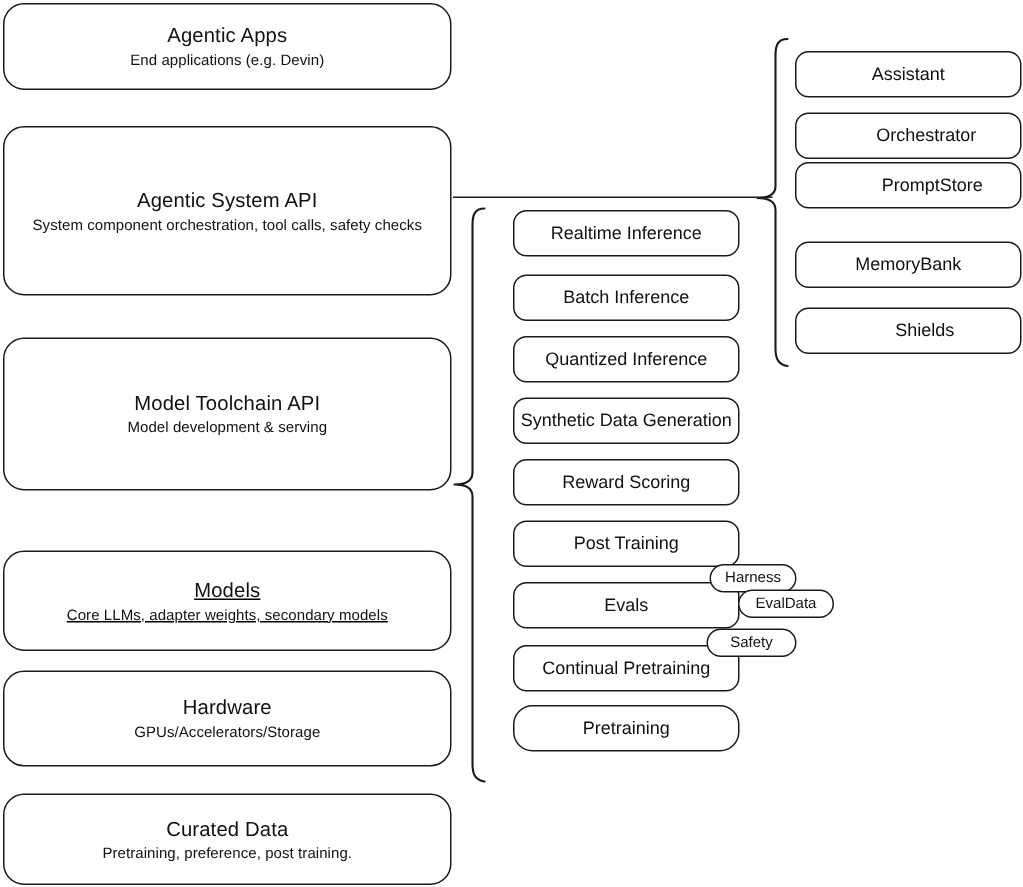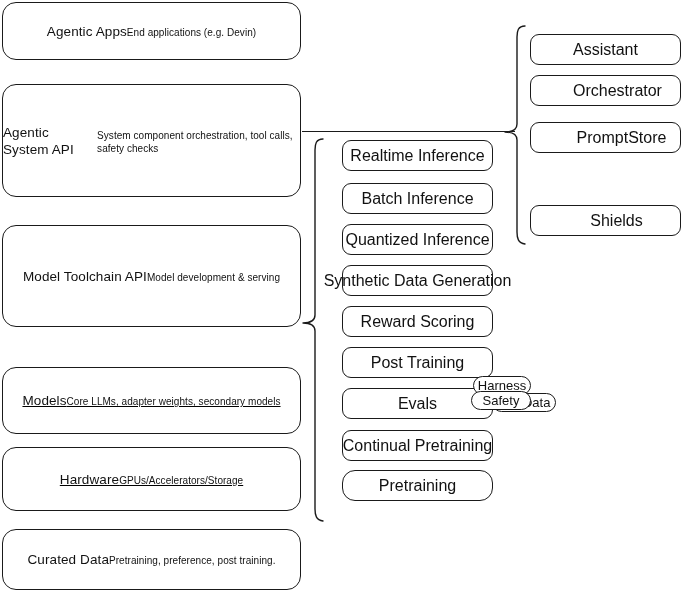--- a/index.html
+++ b/index.html
@@ -21,24 +21,24 @@
   }
 
   
   .box {
     position: absolute;
     box-sizing: border-box;
     background: #ffffff;
     border: 1.4px solid #1a1a1a;
     border-radius: 12px;
     display: flex;
-    flex-direction: row;
+    flex-direction: column;
     align-items: center;
     justify-content: center;
-    text-align: left;
+    text-align: center;
   }
 
   
   .layer-box {
     left: 2px;
     width: 299px;
     border-radius: 14px;
   }
   .layer-title {
     font-size: 13.5px;
@@ -52,39 +52,39 @@
     color: #111111;
     margin-top: 2px;
     letter-spacing: .05px;
   }
 
   
   .item-box {
     height: 31px;
     border-radius: 9px;
     border: 1.4px solid #1a1a1a;
-    font-size: 16px;
+    font-size: 12px;
     line-height: 15px;
     color: #111111;
     white-space: nowrap;
   }
   .mid-box  { left: 330px; width: 151px; margin-left: 12px; }
   .right-box{ left: 530px; width: 151px; }
 
   
   .badge {
     position: absolute;
     box-sizing: border-box;
     background: #ffffff;
     border: 1.4px solid #1a1a1a;
     border-radius: 999px;
     display: flex;
     align-items: center;
     justify-content: center;
-    font-size: 13px;
+    font-size: 10px;
     line-height: 14px;
     color: #111111;
     white-space: nowrap;
   }
 
   
   .connector {
     position: absolute;
     background: #1a1a1a;
   }
@@ -120,21 +120,21 @@
   <div class="box layer-box" style="top:225px;height:102px;">
     <div class="layer-title">Model Toolchain API</div>
     <div class="layer-sub">Model development &amp; serving</div>
   </div>
 
   <div class="box layer-box" style="top:367px;height:67px;text-decoration:underline;">
     <div class="layer-title">Models</div>
     <div class="layer-sub">Core LLMs, adapter weights, secondary models</div>
   </div>
 
-  <div class="box layer-box" style="top:447px;height:64px;text-decoration:underline;">
+  <div class="box layer-box" style="top:447px;height:64px;">
     <div class="layer-title">Hardware</div>
     <div class="layer-sub">GPUs/Accelerators/Storage</div>
   </div>
 
   <div class="box layer-box" style="top:529px;height:61px;">
     <div class="layer-title">Curated Data</div>
     <div class="layer-sub">Pretraining, preference, post training.</div>
   </div>
 
   <div class="connector" style="left:302px;top:131px;width:213px;height:1.4px;"></div>
@@ -174,30 +174,33 @@
   <div class="box item-box mid-box" style="top:470px;border-radius:13px;">
     <span>Pretraining</span>
   </div>
 
   <div class="badge" style="left:473px;top:376px;width:58px;height:19px;">
     <span>Harness</span>
   </div>
   <div class="badge" style="left:492px;top:393px;width:64px;height:19px;">
     <span>EvalData</span>
   </div>
-  <div class="badge" style="left:471px;top:391px;width:60px;height:19px;justify-content:center;">
+  <div class="badge" style="left:471px;top:419px;width:60px;height:19px;justify-content:center;">
     <span>Safety</span>
   </div>
 
   <div class="box item-box right-box" style="top:34px;">
     <span>Assistant</span>
   </div>
   <div class="box item-box right-box" style="top:75px;padding-left:24px;">
     <span>Orchestrator</span>
   </div>
-  <div class="box item-box right-box" style="top:122px;padding-left:32px;">
+  <div class="box item-box right-box" style="top:108px;padding-left:32px;">
     <span>PromptStore</span>
+  </div>
+  <div class="box item-box right-box" style="top:161px;">
+    <span>MemoryBank</span>
   </div>
   <div class="box item-box right-box" style="top:205px;padding-left:22px;">
     <span>Shields</span>
   </div>
 
 </div>
 
 </body></html>

